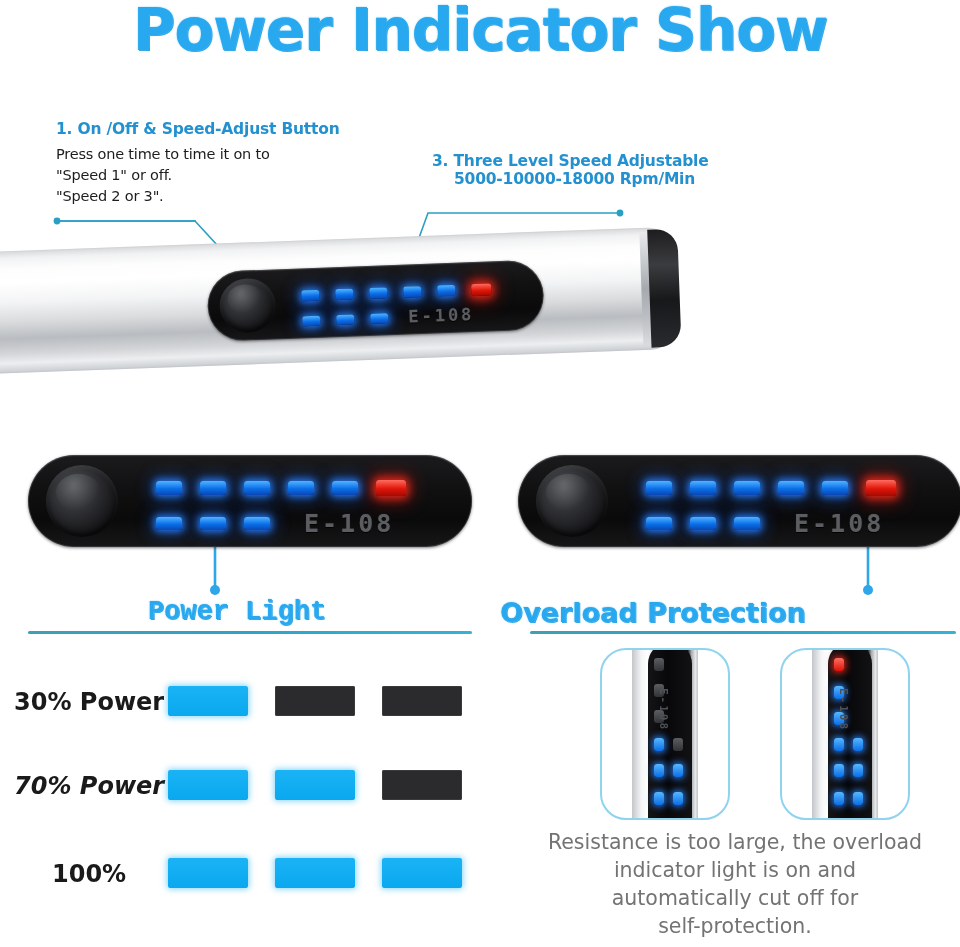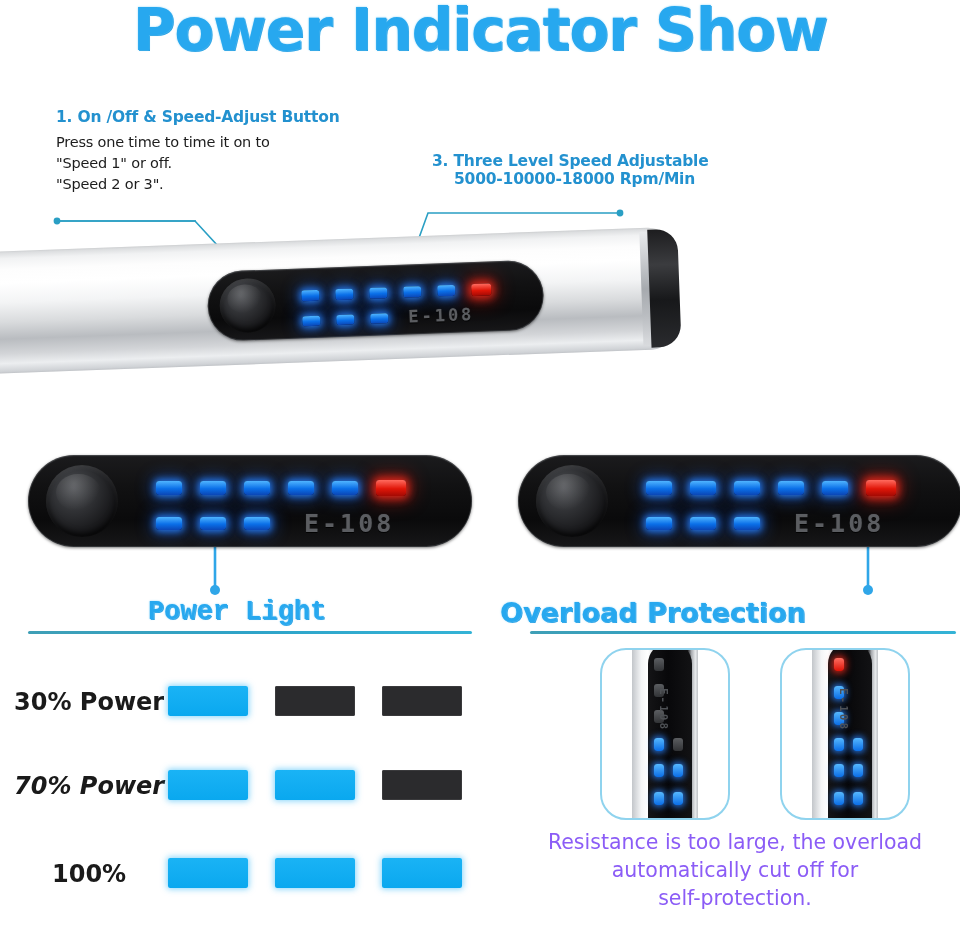--- a/index.html
+++ b/index.html
@@ -24,21 +24,21 @@
   .callout-head {
     font-family:"DejaVu Sans", sans-serif;
     font-weight:bold; font-size:15.5px; color:#2391cf;
     letter-spacing:-0.2px; white-space:nowrap;
   }
   .callout-body {
     font-family:"DejaVu Sans", sans-serif;
     font-size:14.5px; color:#1d1d1d; line-height:21px;
     letter-spacing:-0.2px; white-space:nowrap;
   }
-  #note1 { position:absolute; left:56px; top:108px; }
+  #note1 { position:absolute; left:56px; top:120px; }
   #note1 .callout-body { margin-top:6px; }
   #note2 { position:absolute; left:432px; top:152px; text-align:left; }
   #note2 .l2 { display:block; padding-left:22px; }
 
   
   .leaders { position:absolute; left:0; top:0; width:960px; height:947px; pointer-events:none; }
 
   
   #pen-hero {
     position:absolute; left:-14px; top:252px; width:700px; height:132px;
@@ -193,21 +193,21 @@
     font-size:11px; font-weight:bold; color:#4e5155;
     letter-spacing:2px; white-space:nowrap;
     transform:rotate(90deg); transform-origin:0 0;
   }
 
   
   #over-caption {
     position:absolute; left:520px; top:828px; width:430px;
     text-align:center;
     font-family:"DejaVu Sans", sans-serif;
-    font-size:20.5px; color:#8b5cf6; line-height:28px;
+    font-size:20.5px; color:#737373; line-height:28px;
   }
 </style>
 </head>
 <body>
 
 <div class="title">Power Indicator Show</div>
 
 <div id="note1">
   <div class="callout-head">1. On /Off &amp; Speed-Adjust Button</div>
   <div class="callout-body">
@@ -357,15 +357,16 @@
       <div class="vled b c2" style="top:96px;"></div>
       <div class="vled b c2" style="top:122px;"></div>
       <div class="vled b c2" style="top:150px;"></div>
       <div class="vmodel">E-108</div>
     </div>
   </div>
 </div>
 
 <div id="over-caption">
   <div>Resistance is too large, the overload</div>
+  <div>indicator light is on and</div>
   <div>automatically cut off for</div>
   <div>self-protection.</div>
 </div>
 
 </body></html>

